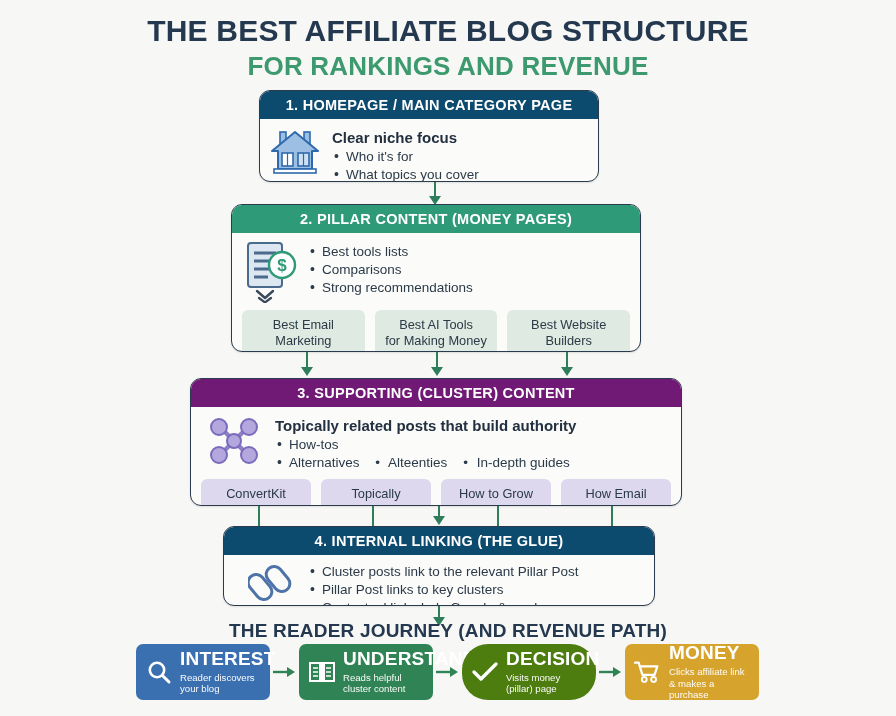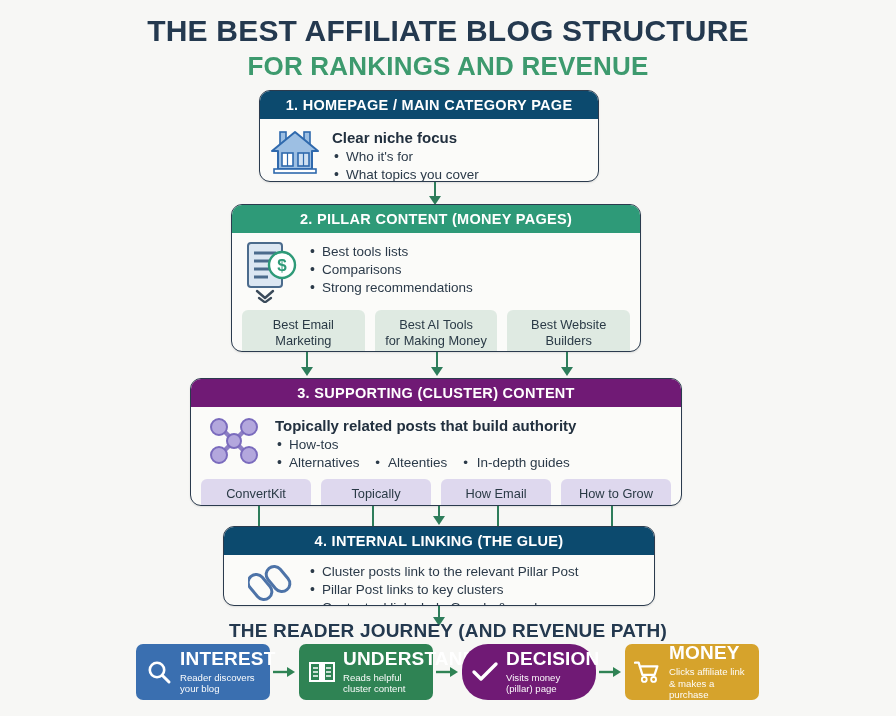--- a/index.html
+++ b/index.html
@@ -94,21 +94,21 @@
     border-radius: 7px; color: #ffffff;
     display: flex; align-items: center; gap: 7px;
     padding: 6px 8px 6px 9px; width: 134px; flex: 0 0 134px;
   }
   .jbox .j-ico { flex: 0 0 auto; width: 28px; height: 28px; display:flex; align-items:center; justify-content:center; }
   .jbox .j-txt { flex: 1 1 auto; }
   .j-title { font-size: 19px; font-weight: bold; line-height: 1.1; letter-spacing: .2px; }
   .j-sub { font-size: 9.6px; line-height: 1.24; margin-top: 2px; opacity: .97; }
   .j-blue  { background: #3a6fb0; }
   .j-green { background: #2f8354; }
-  .j-green2{ background: #701a75; border-radius: 26px; }
+  .j-green2{ background: #4d7c0f; border-radius: 26px; }
   .j-gold  { background: #d6a32c; }
   .j-arrow {
     flex: 0 0 29px; display: flex; align-items: center; justify-content: center;
   }
   .j-arrow svg { display: block; }
 
   .shadow-soft { box-shadow: 0 1px 2px rgba(0,0,0,.10); }
 </style>
 </head>
 <body>
@@ -242,26 +242,26 @@
       <div class="chips">
         <div class="chip chip-purple">
           <div>ConvertKit</div>
           <div>vs Mailchimp</div>
         </div>
         <div class="chip chip-purple">
           <div>Topically</div>
           <div>Alternatives</div>
         </div>
         <div class="chip chip-purple">
+          <div>How to Grow</div>
+          <div>an Email List</div>
+        </div>
+        <div class="chip chip-purple">
           <div>How Email</div>
           <div>Marketing Works</div>
-        </div>
-        <div class="chip chip-purple">
-          <div>How to Grow</div>
-          <div>an Email List</div>
         </div>
       </div>
     </div>
   </div>
 
   <div class="conn" style="left:258px; top:506px; width:3px; height:20px;">
     <div class="vline" style="left:0; top:0; height:20px;"></div>
   </div>
   <div class="conn" style="left:372px; top:506px; width:3px; height:20px;">
     <div class="vline" style="left:0; top:0; height:20px;"></div>

